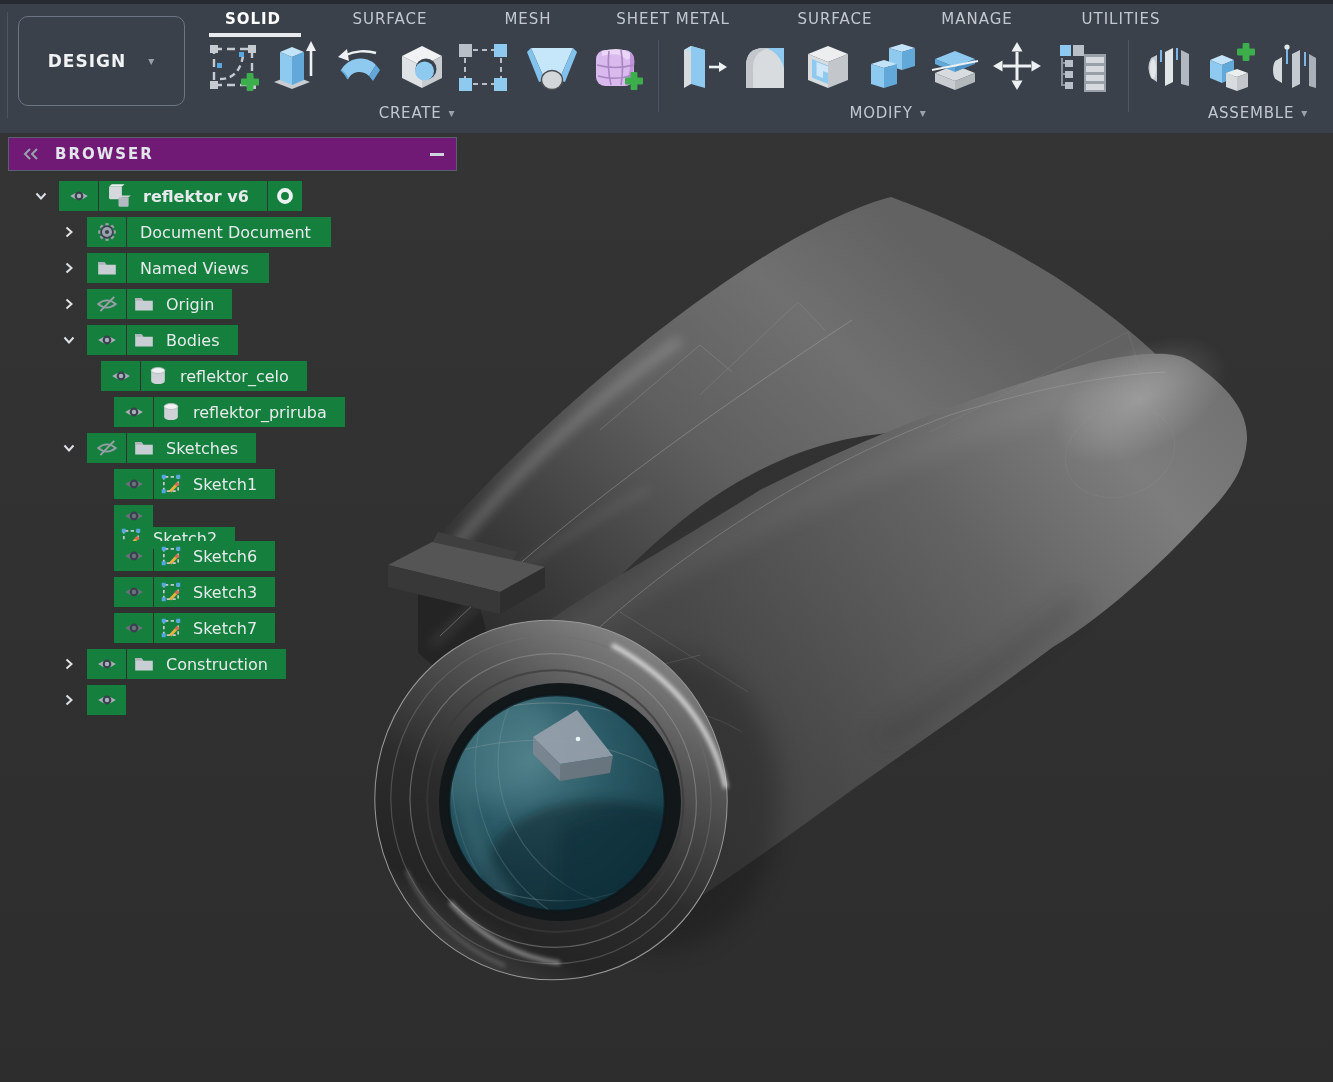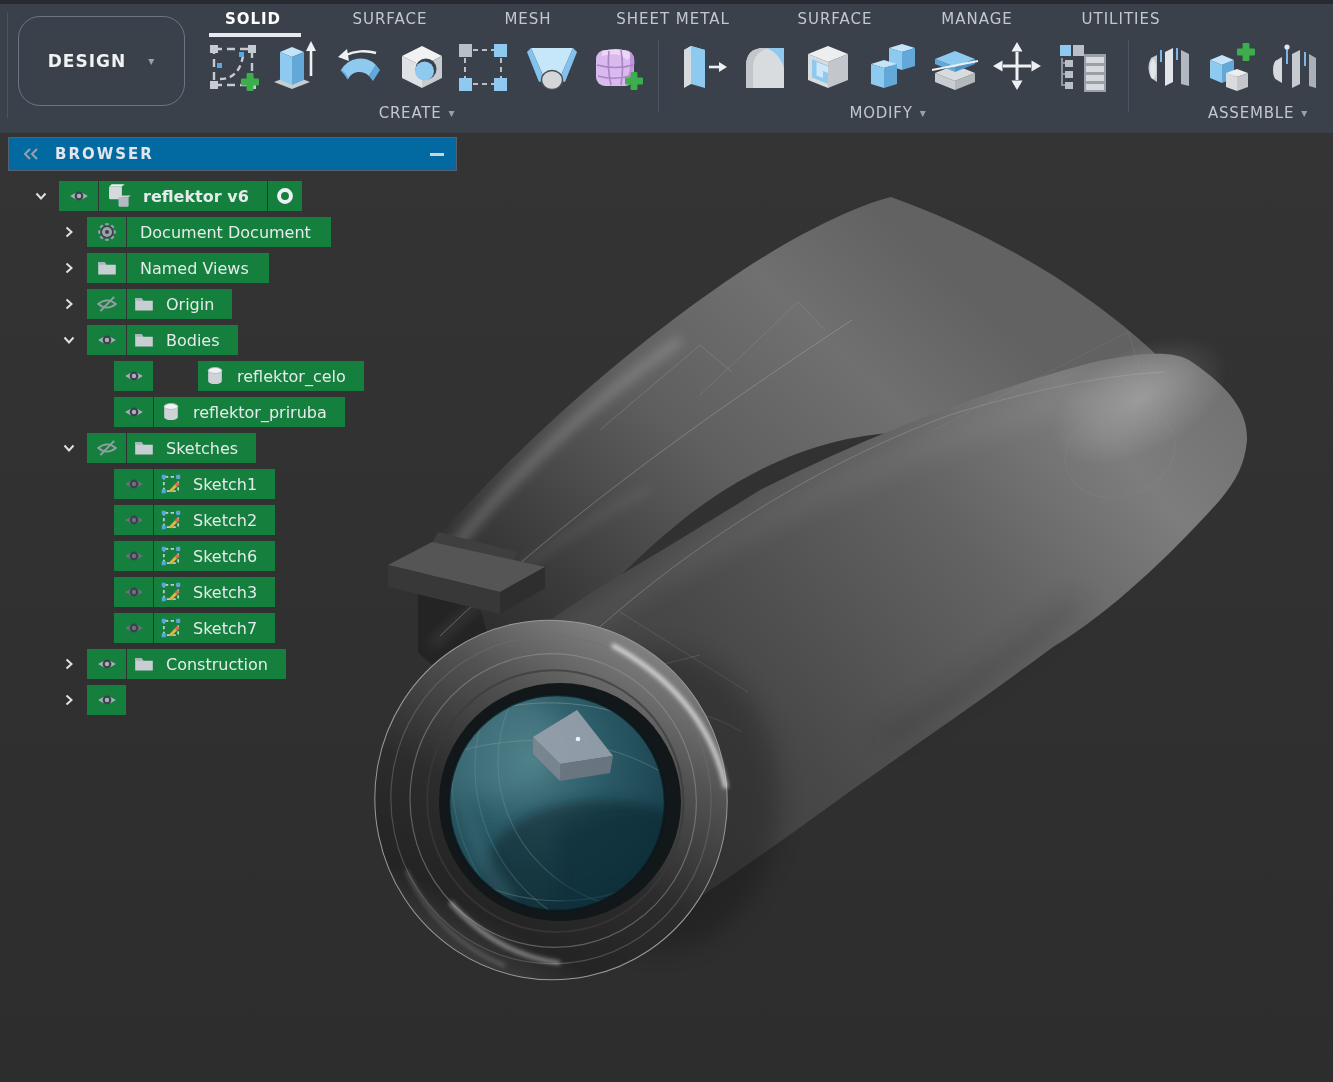--- a/index.html
+++ b/index.html
@@ -12,30 +12,30 @@
   
   #viewport{position:absolute;left:0;top:0;width:1333px;height:1082px;}
   
   #ribbon{position:absolute;left:0;top:0;width:1333px;height:133px;background:#3a414b;}
   #ribbon .topstrip{position:absolute;left:0;top:0;width:100%;height:4px;background:#272b31;}
   .tab{position:absolute;top:6px;transform:translateX(-50%);height:27px;line-height:27px;
        font-size:15px;letter-spacing:1px;color:#c3c8cf;cursor:default;white-space:nowrap;}
   .tab.active{color:#ffffff;font-weight:bold;}
   #tab-underline{position:absolute;left:209px;top:33px;width:92px;height:4px;background:#e7eaee;}
   #design-btn{position:absolute;left:18px;top:16px;width:167px;height:90px;border:1.5px solid #6b7584;
-       border-radius:22px;display:flex;align-items:center;justify-content:center;gap:22px;
+       border-radius:10px;display:flex;align-items:center;justify-content:center;gap:22px;
        color:#f0f2f4;font-size:17px;font-weight:bold;letter-spacing:1px;box-sizing:border-box;}
   .caret{color:#99a1ac;font-size:12px;}
   .tool{position:absolute;top:37px;width:56px;height:58px;}
   .tool svg{width:100%;height:100%;}
   .group-label{position:absolute;top:100px;transform:translateX(-50%);height:26px;line-height:26px;
        font-size:15px;letter-spacing:0.8px;color:#c3c8cf;white-space:nowrap;display:flex;gap:7px;align-items:center;}
   .vdiv{position:absolute;width:1px;background:#4b5460;}
   
-  #browser-header{position:absolute;left:8px;top:137px;width:449px;height:34px;background:#0369a1;
+  #browser-header{position:absolute;left:8px;top:137px;width:449px;height:34px;background:#701a75;
        border:1px solid #566071;box-sizing:border-box;display:flex;align-items:center;}
   #browser-title{margin-left:14px;font-size:15px;letter-spacing:2px;color:#e2e6ea;font-weight:600;}
   #browser-collapse{margin-left:14px;width:18px;height:14px;}
   #browser-min{position:absolute;right:12px;top:15px;width:14px;height:3px;background:#cfd4da;}
   .trow{position:absolute;height:30px;display:flex;align-items:stretch;}
   .chev{position:absolute;width:20px;height:20px;top:5px;}
   .cell{background:#15803d;display:flex;align-items:center;}
   .cell.icon-cell{width:39px;justify-content:center;margin-right:1px;flex:none;}
   .cell.label-cell{padding:0 18px 0 6px;gap:11px;}
   .cell.label-cell.noicon{padding:0 20px 0 13px;}
@@ -477,21 +477,21 @@
           </svg></span>
       </div>
       <div class="cell label-cell">
         <span class="ticon"><svg viewBox="0 0 20 20">
             <path d="M2 4.5 h5.5 l2 2.5 H18 v9 H2 Z" fill="#c9ced4"></path>
             <path d="M2 4.5 h5.5 l2 2.5 H2 Z" fill="#aeb4bb"></path>
           </svg></span>
         <span class="tlabel">Bodies</span>
       </div>
     </div>
-    <div class="trow" style="left: 114px; top: 361px; gap: 44px;">
+    <div class="trow" style="left: 101px; top: 361px;">
       <div class="cell icon-cell">
         <span class="ticon"><svg viewBox="0 0 20 20">
             <path d="M2 10 Q10 3.5 18 10 Q10 16.5 2 10Z" fill="#a9b0b9"></path>
             <circle cx="10" cy="10" r="3" fill="none" stroke="#3a414c" stroke-width="2"></circle>
           </svg></span>
       </div>
       <div class="cell label-cell">
         <span class="ticon"><svg viewBox="0 0 20 20">
             <path d="M3.8 5 v9.5 a6.2 2.8 0 0 0 12.4 0 V5 Z" fill="#cfd3d8"></path>
             <ellipse cx="10" cy="5" rx="6.2" ry="2.7" fill="#f0f1f3" stroke="#b3b9c0" stroke-width="0.8"></ellipse>
@@ -544,21 +544,21 @@
             <rect x="3.5" y="3.5" width="13" height="13" rx="1" fill="none" stroke="#c3c8ce" stroke-width="1.6" stroke-dasharray="3 2.2"></rect>
             <rect x="1.6" y="1.6" width="3.6" height="3.6" fill="#56a6e2"></rect>
             <rect x="14.8" y="1.6" width="3.6" height="3.6" fill="#56a6e2"></rect>
             <rect x="1.6" y="14.8" width="3.6" height="3.6" fill="#56a6e2"></rect>
             <line x1="9.2" y1="16.8" x2="14.6" y2="11.2" stroke="#e8b23f" stroke-width="2.6"></line>
             <circle cx="15.6" cy="10.2" r="1.8" fill="#e06a5a"></circle>
           </svg></span>
         <span class="tlabel">Sketch1</span>
       </div>
     </div>
-    <div class="trow" style="left: 114px; top: 505px;">
+    <div class="trow" style="left: 114px; top: 505px; flex-direction: column;">
       <div class="cell icon-cell">
         <span class="ticon"><svg viewBox="0 0 20 20">
             <path d="M2 10 Q10 3.5 18 10 Q10 16.5 2 10Z" fill="#6a727d"></path>
             <circle cx="10" cy="10" r="3" fill="none" stroke="#3a414c" stroke-width="2"></circle>
           </svg></span>
       </div>
       <div class="cell label-cell">
         <span class="ticon"><svg viewBox="0 0 20 20">
             <rect x="3.5" y="3.5" width="13" height="13" rx="1" fill="none" stroke="#c3c8ce" stroke-width="1.6" stroke-dasharray="3 2.2"></rect>
             <rect x="1.6" y="1.6" width="3.6" height="3.6" fill="#56a6e2"></rect>

